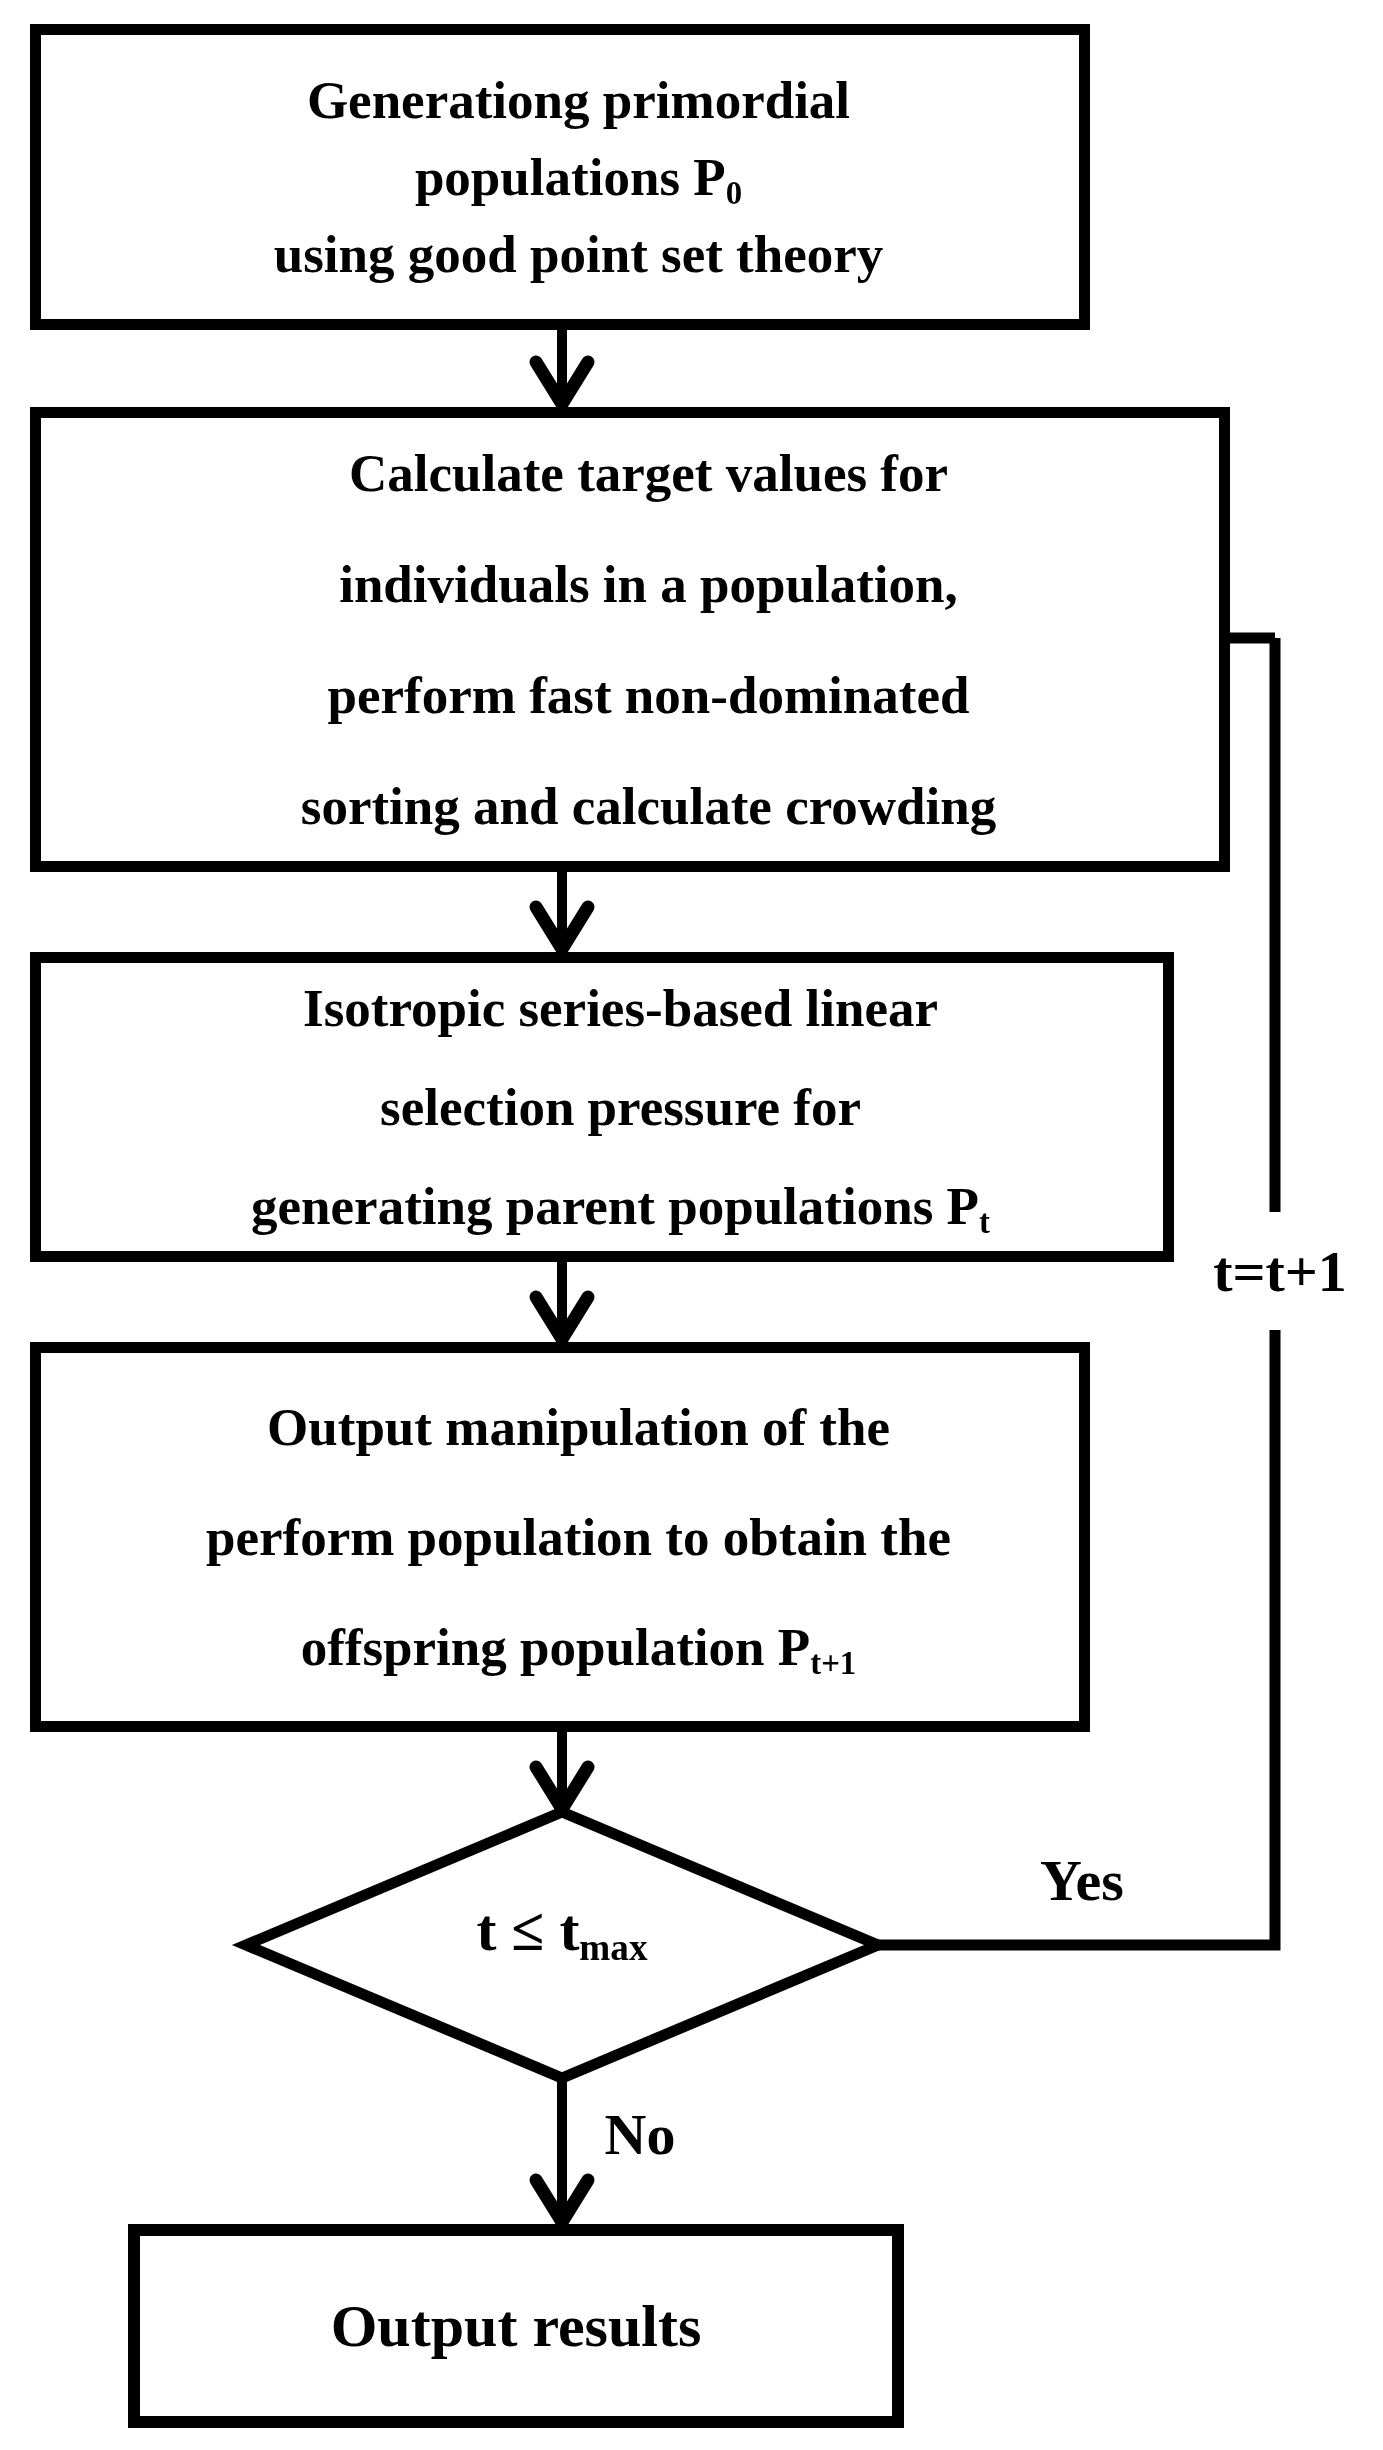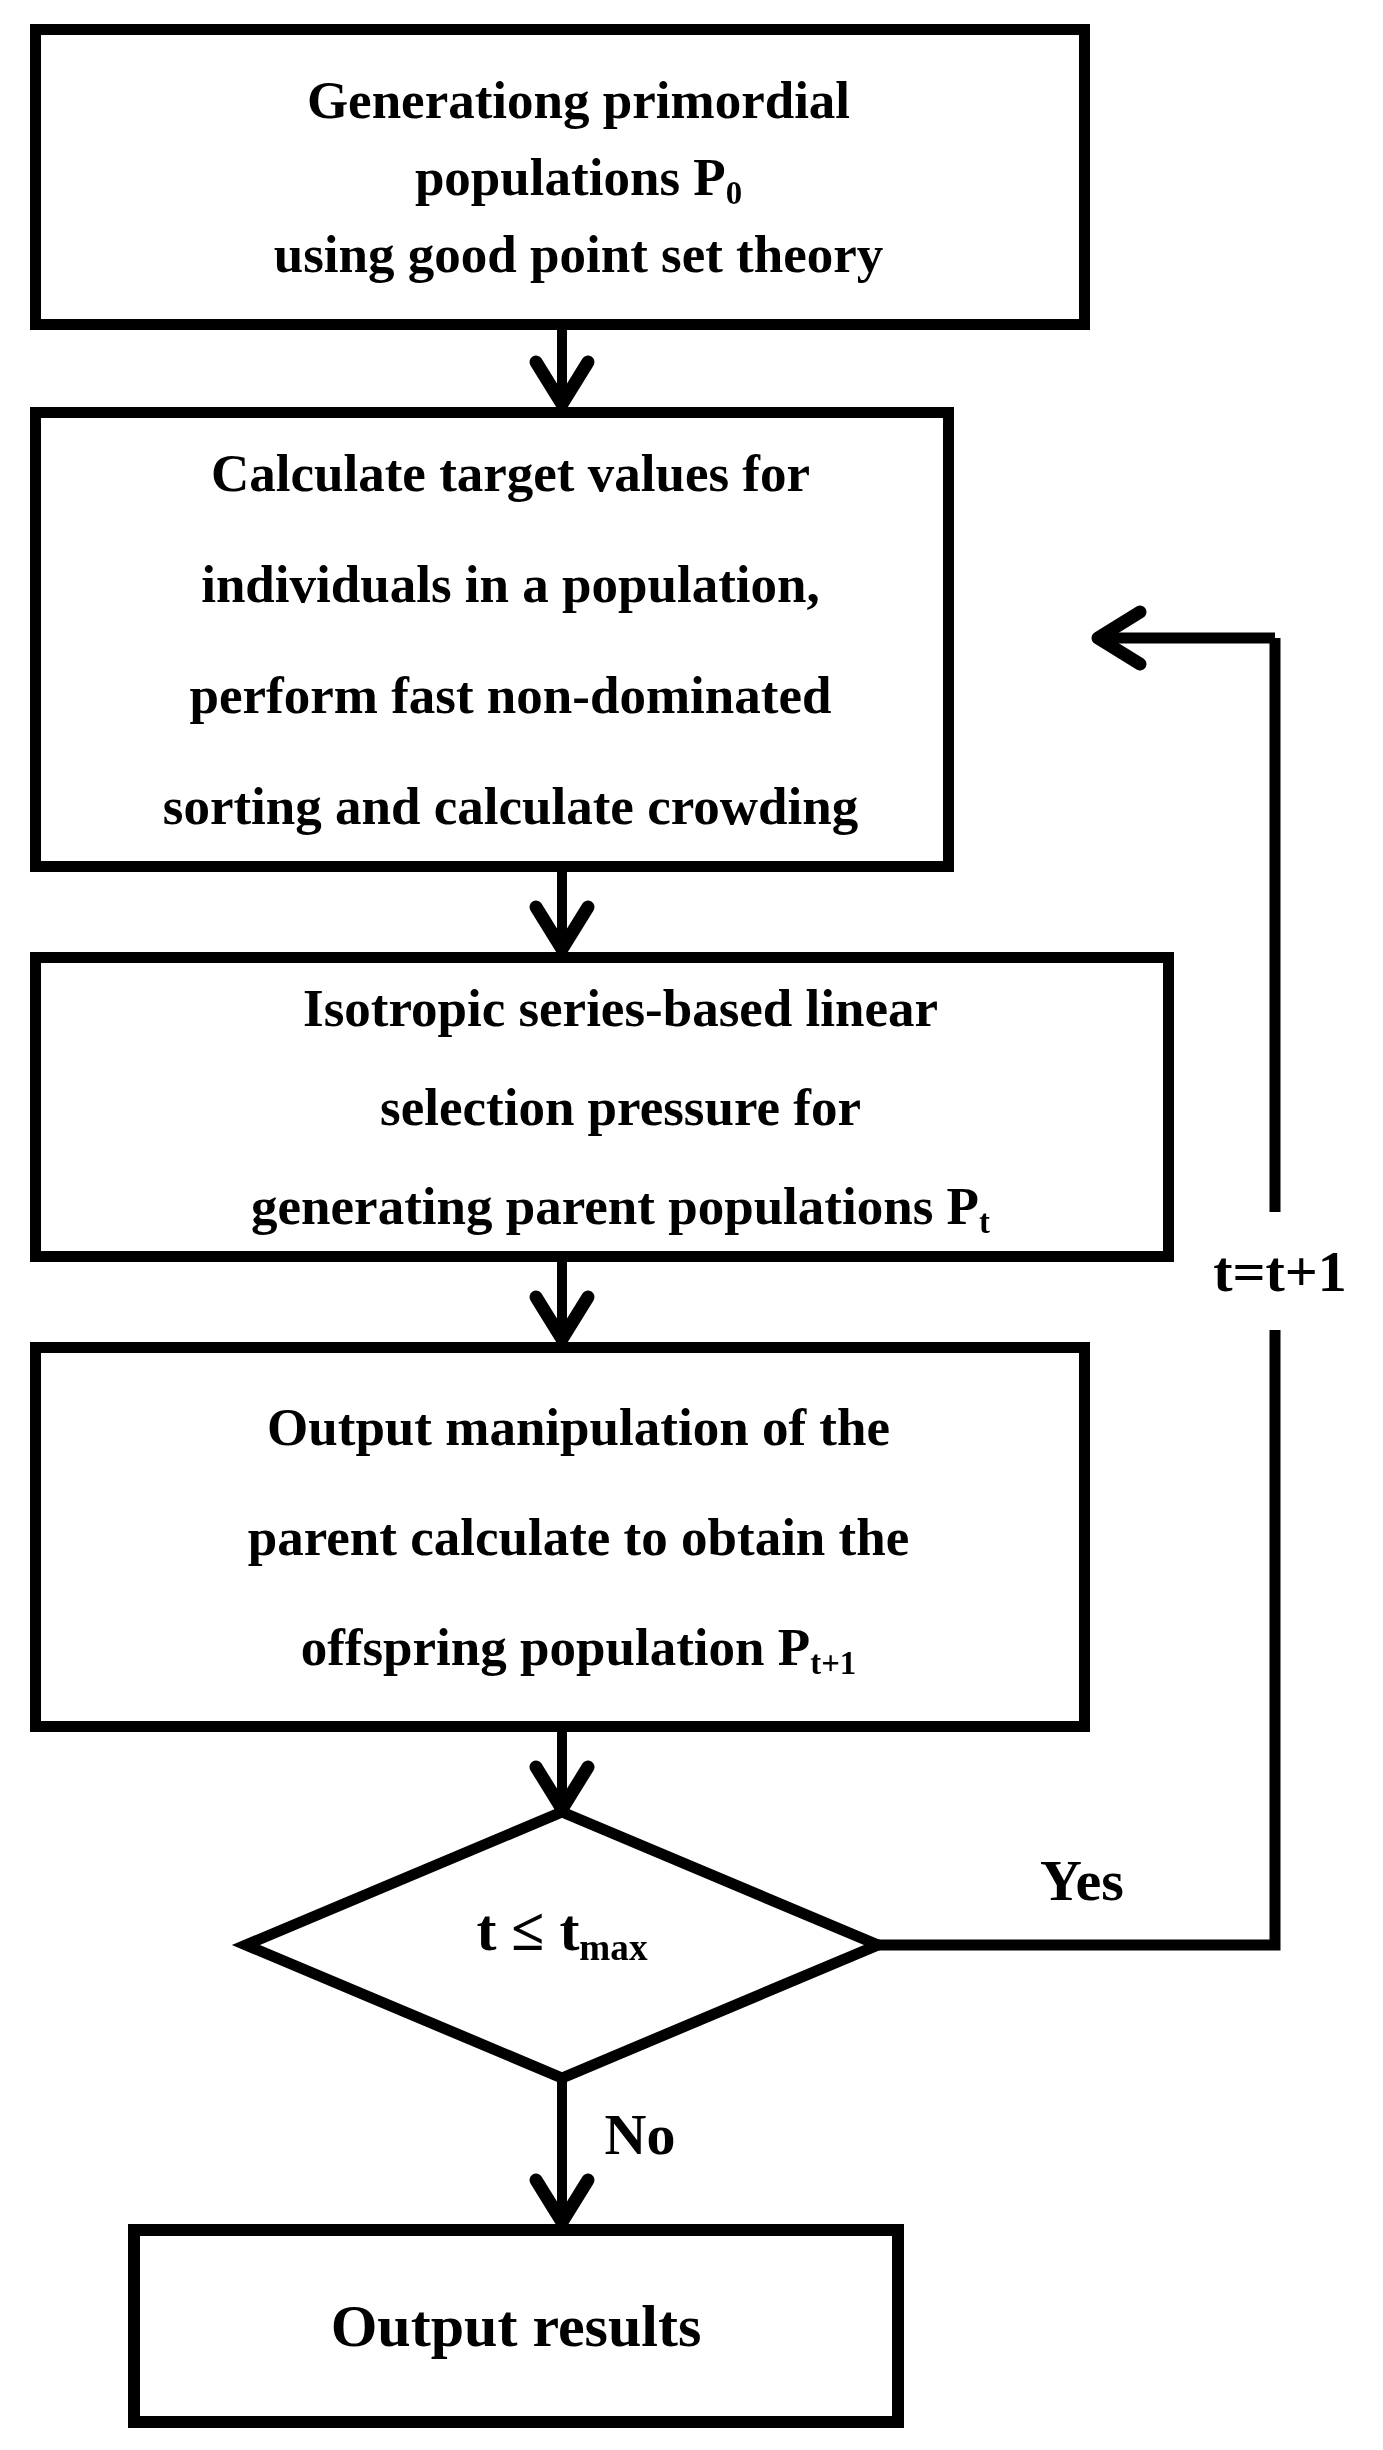--- a/index.html
+++ b/index.html
@@ -29,21 +29,21 @@
     text-align: center;
     font-weight: bold;
   }
   .node .line { width: 100%; white-space: nowrap; }
   .fs-box { font-size: 53px; padding-left: 37px; }
   .lh-b1 .line { line-height: 77px; }
   .lh-b2 .line { line-height: 111px; }
   .lh-b3 .line { line-height: 99px; }
   .lh-b4 .line { line-height: 110px; }
   #box1 { left: 30px;  top: 24px;   width: 1060px; height: 306px; }
-  #box2 { left: 30px;  top: 407px;  width: 924px; height: 465px; }
+  #box2 { left: 30px;  top: 407px;  width: 1200px; height: 465px; }
   #box3 { left: 30px;  top: 952px;  width: 1144px; height: 310px; }
   #box4 { left: 30px;  top: 1342px; width: 1060px; height: 390px; }
   #output-box { left: 128px; top: 2224px; width: 776px; height: 204px; border-width: 12px; font-size: 60px; }
   .sub {
     font-size: 0.62em;
     position: relative;
     top: 0.28em;
     line-height: 0;
   }
   #decision-label {
@@ -123,21 +123,21 @@
   </div>
 
   <div id="box3" class="node fs-box lh-b3">
     <div class="line">Isotropic series-based linear</div>
     <div class="line">selection pressure for</div>
     <div class="line"><span>generating parent populations P</span><span class="sub">t</span></div>
   </div>
 
   <div id="box4" class="node fs-box lh-b4">
     <div class="line">Output manipulation of the</div>
-    <div class="line">parent calculate to obtain the</div>
+    <div class="line">perform population to obtain the</div>
     <div class="line"><span>offspring population P</span><span class="sub">t+1</span></div>
   </div>
 
   <div id="decision-label"><span>t ≤ t</span><span class="sub">max</span></div>
 
   <div id="label-yes" class="edge-label">Yes</div>
   <div id="label-no" class="edge-label">No</div>
   <div id="label-increment" class="edge-label">t=t+1</div>
 
   <div id="output-box" class="node">

